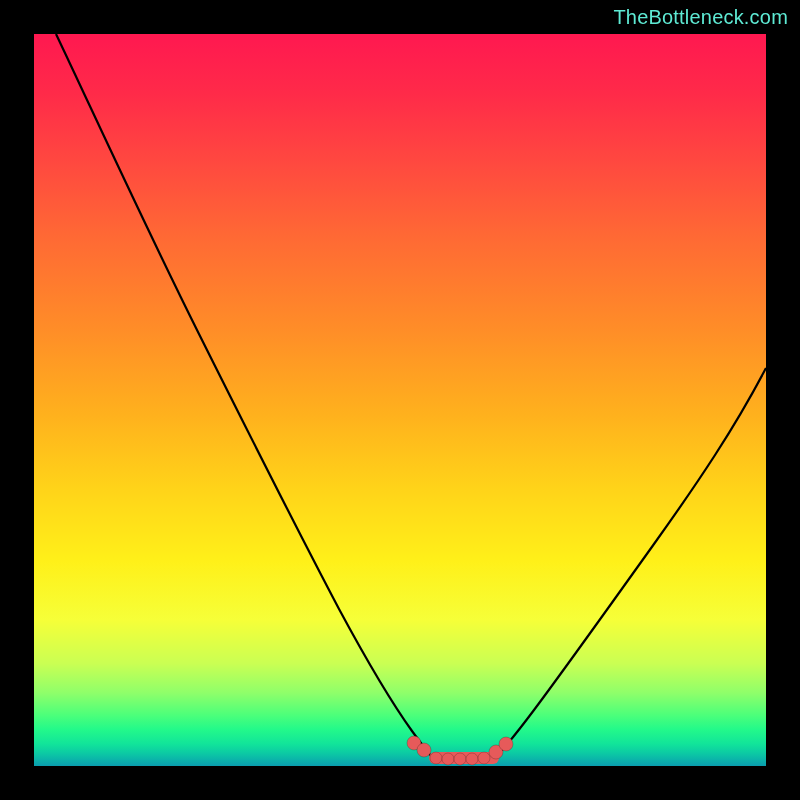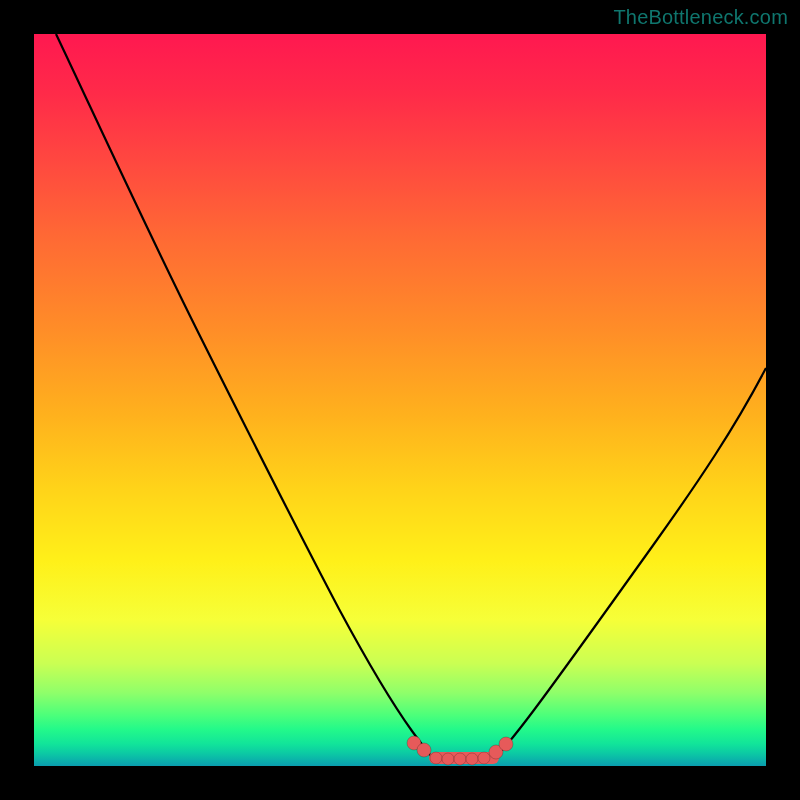--- a/index.html
+++ b/index.html
@@ -14,21 +14,21 @@
   .frame {
     position: relative;
     width: 800px;
     height: 800px;
     background: #000;
   }
   .watermark {
     position: absolute;
     top: 6px;
     right: 12px;
-    color: #0f766e;
+    color: #5eead4;
     font-size: 20px;
     font-weight: 500;
     letter-spacing: 0.2px;
     z-index: 10;
   }
   .plot-area {
     position: absolute;
     left: 34px;
     top: 34px;
     width: 732px;

